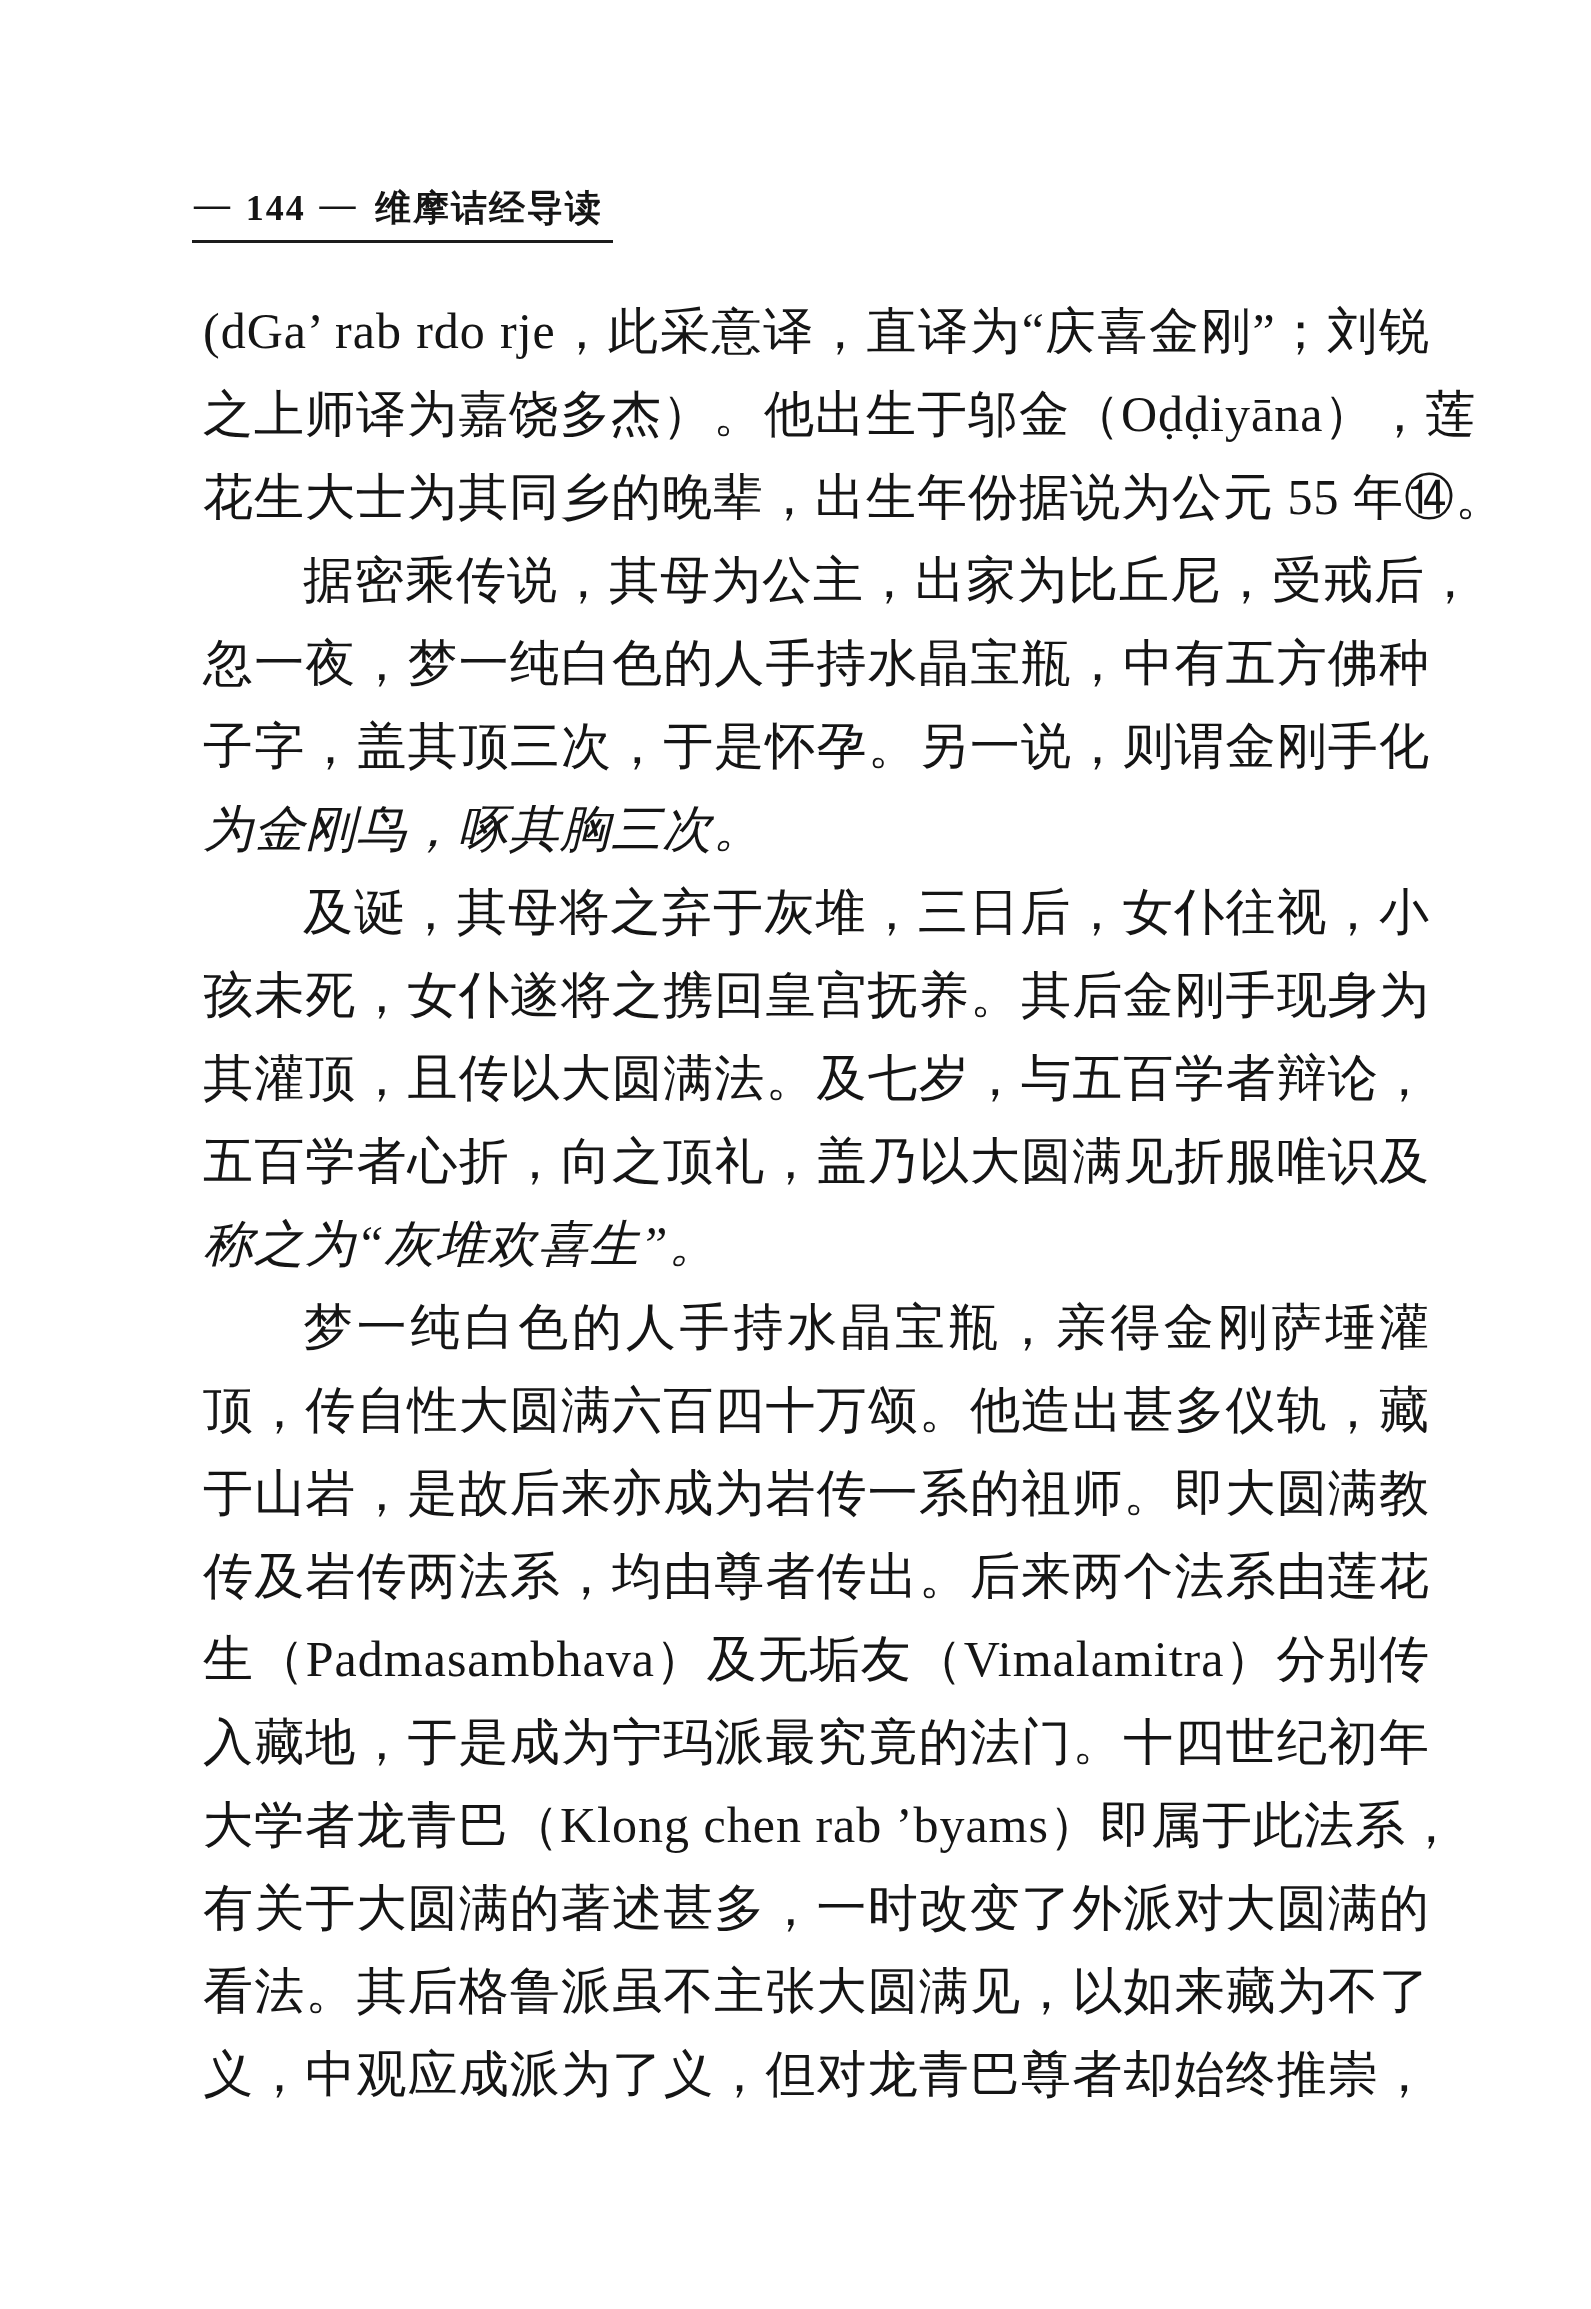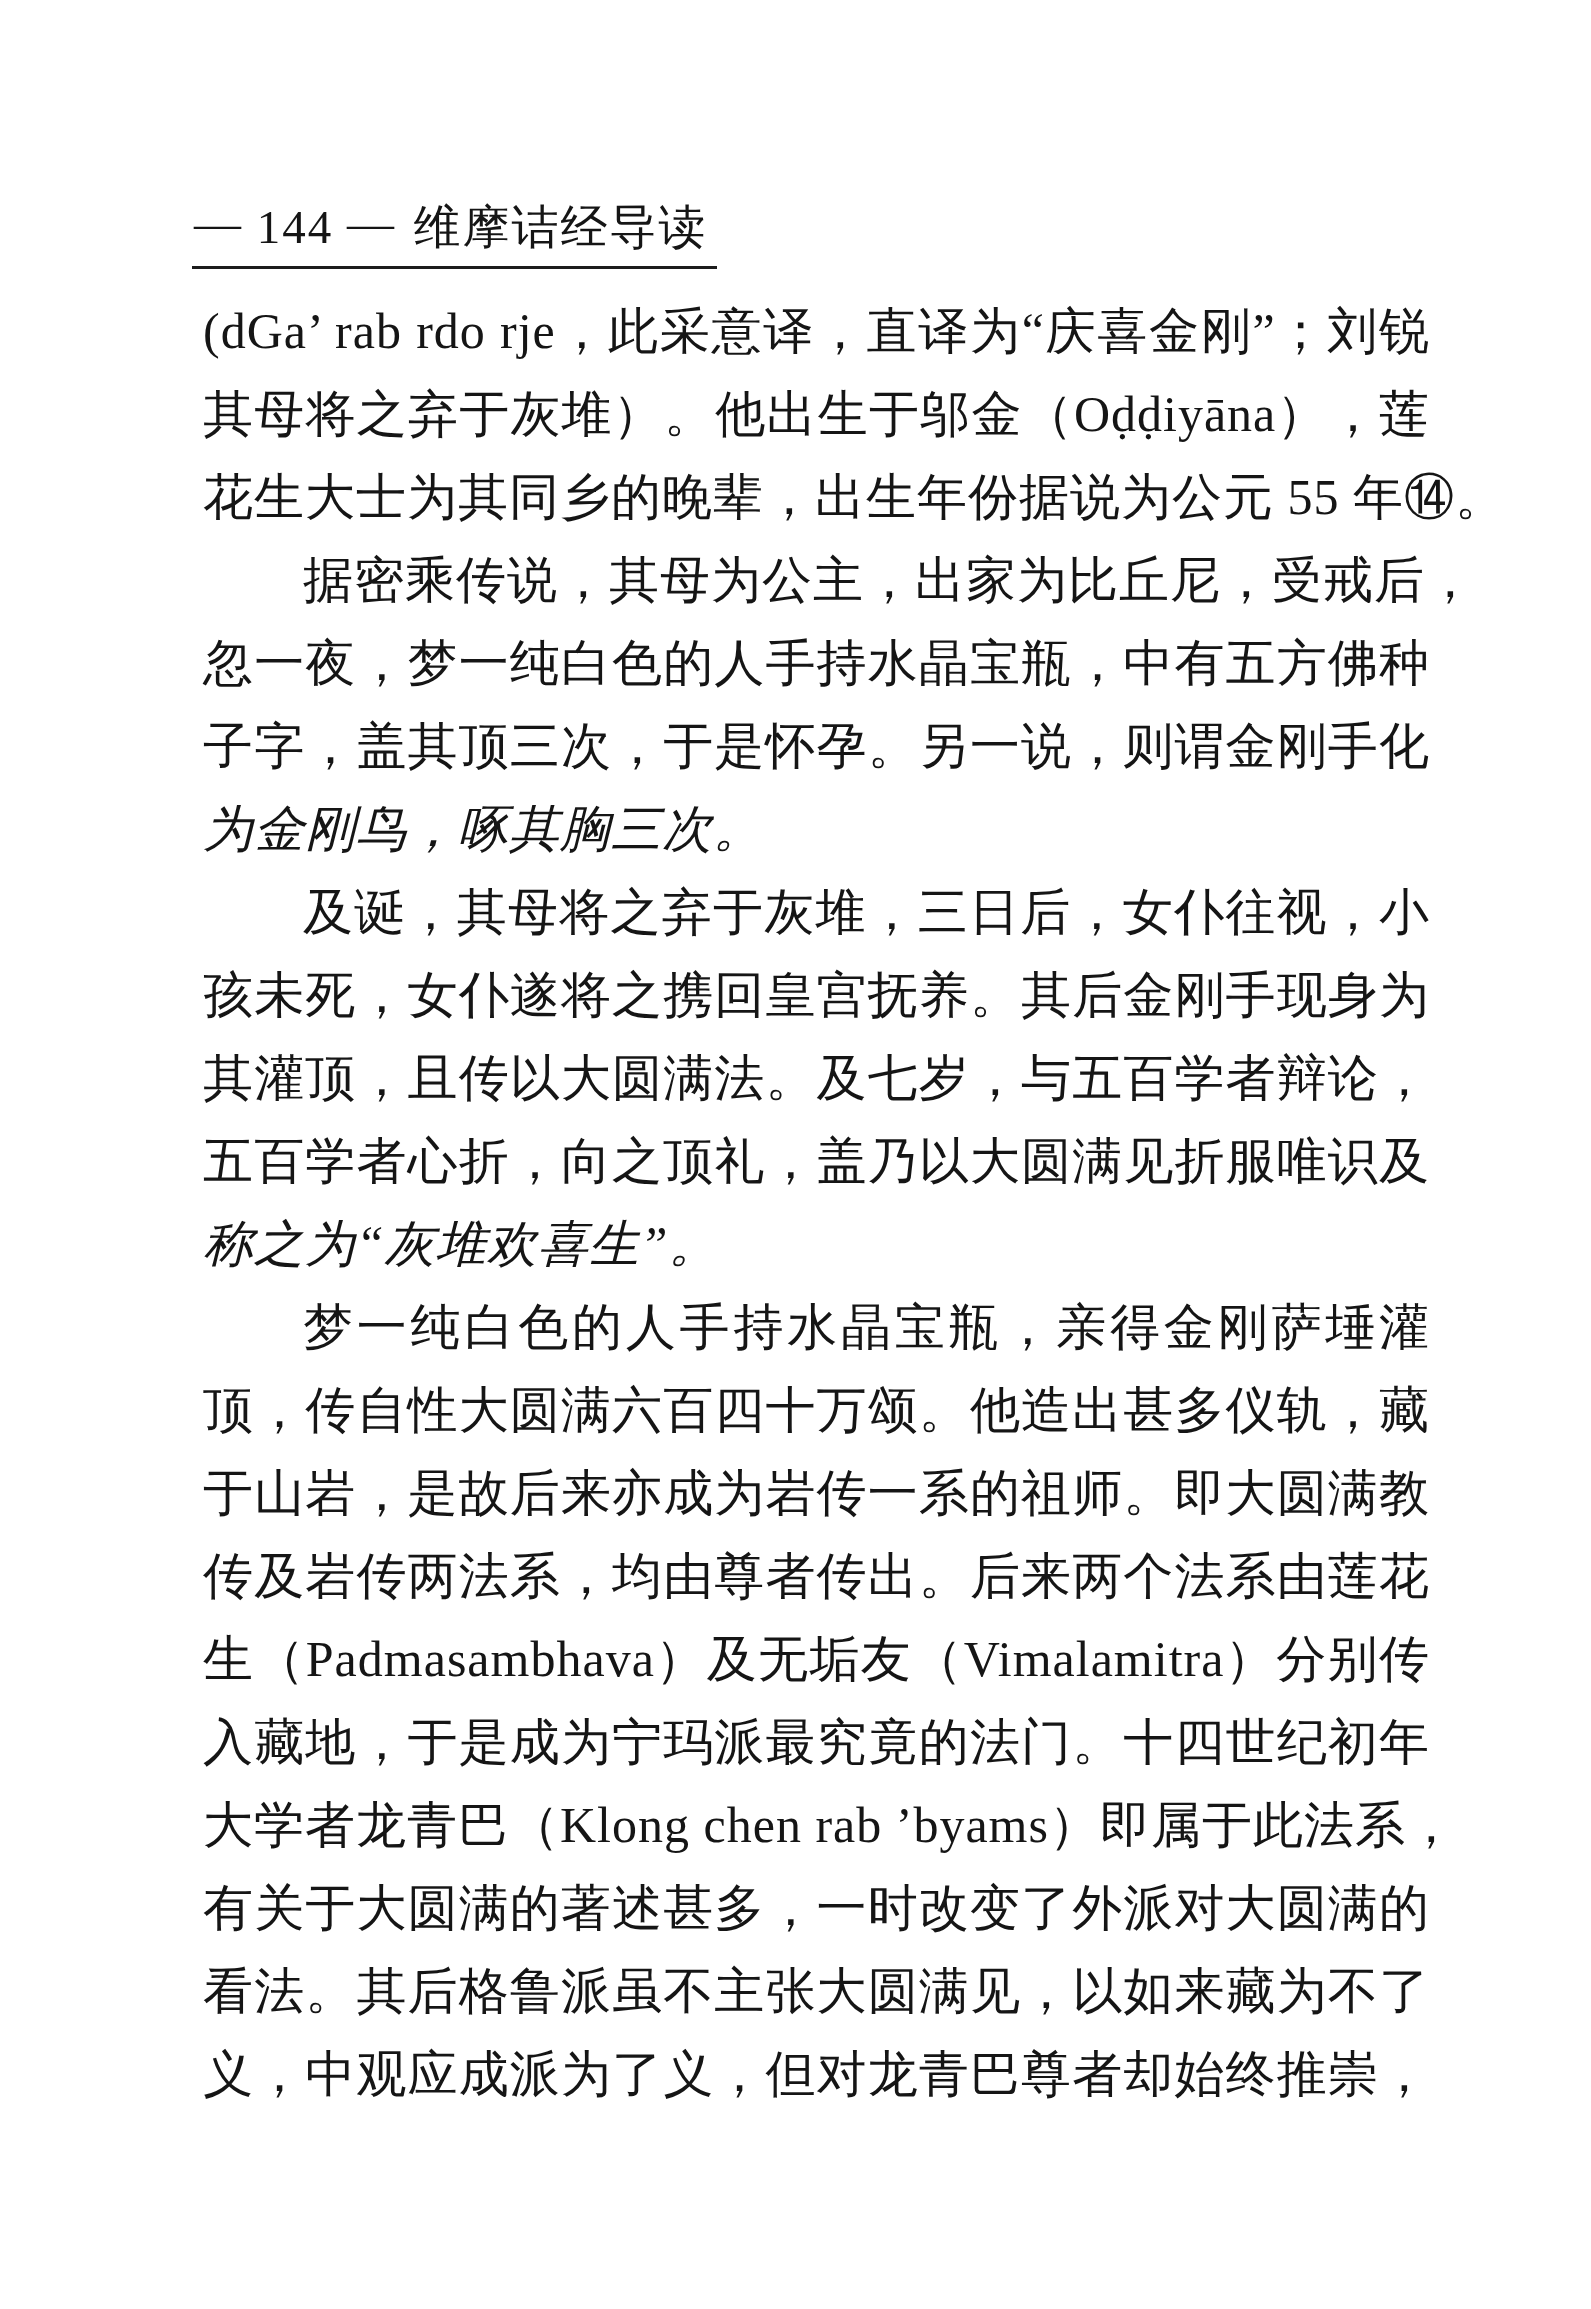--- a/index.html
+++ b/index.html
@@ -12,24 +12,24 @@
     width: 1592px;
     height: 2309px;
     background: #ffffff;
     color: #151515;
     font-family: "Liberation Serif", "DejaVu Serif", serif;
     overflow: hidden;
   }
   .running-header {
     position: absolute;
     left: 192px;
-    top: 196px;
+    top: 184px;
     display: inline-block;
-    font-size: 47px;
-    font-weight: 400;
+    font-size: 36px;
+    font-weight: 700;
     letter-spacing: 2px;
     border-bottom: 3.9px solid #1c1c1c;
     padding: 0 9.8px 6.8px 2px;
     white-space: nowrap;
   }
   .running-header .hdr-dash {
     display: inline-block;
     margin: 0 13.7px 0 0;
     transform: translateY(-3.9px);
   }
@@ -72,21 +72,21 @@
 <body>
 
 <div class="page">
 
   <div class="running-header">
     <span class="hdr-dash">—</span><span class="hdr-num">144</span><span class="hdr-dash second">—</span><span class="hdr-title">维摩诘经导读</span>
   </div>
 
   <div class="body-text">
       <div class="line">(dGa’ rab rdo rje，此采意译，直译为“庆喜金刚”；刘锐</div>
-      <div class="line">其母将之弃于灰堆）。他出生于邬金（Oḍḍiyāna），莲</div>
+      <div class="line">之上师译为嘉饶多杰）。他出生于邬金（Oḍḍiyāna），莲</div>
       <div class="line">花生大士为其同乡的晚辈，出生年份据说为公元 55 年⑭。</div>
       <div class="line indent">据密乘传说，其母为公主，出家为比丘尼，受戒后，</div>
       <div class="line">忽一夜，梦一纯白色的人手持水晶宝瓶，中有五方佛种</div>
       <div class="line">子字，盖其顶三次，于是怀孕。另一说，则谓金刚手化</div>
       <div class="line para-end">为金刚鸟，啄其胸三次。</div>
       <div class="line indent">及诞，其母将之弃于灰堆，三日后，女仆往视，小</div>
       <div class="line">孩未死，女仆遂将之携回皇宫抚养。其后金刚手现身为</div>
       <div class="line">其灌顶，且传以大圆满法。及七岁，与五百学者辩论，</div>
       <div class="line">五百学者心折，向之顶礼，盖乃以大圆满见折服唯识及</div>
       <div class="line para-end">称之为“灰堆欢喜生”。</div>

